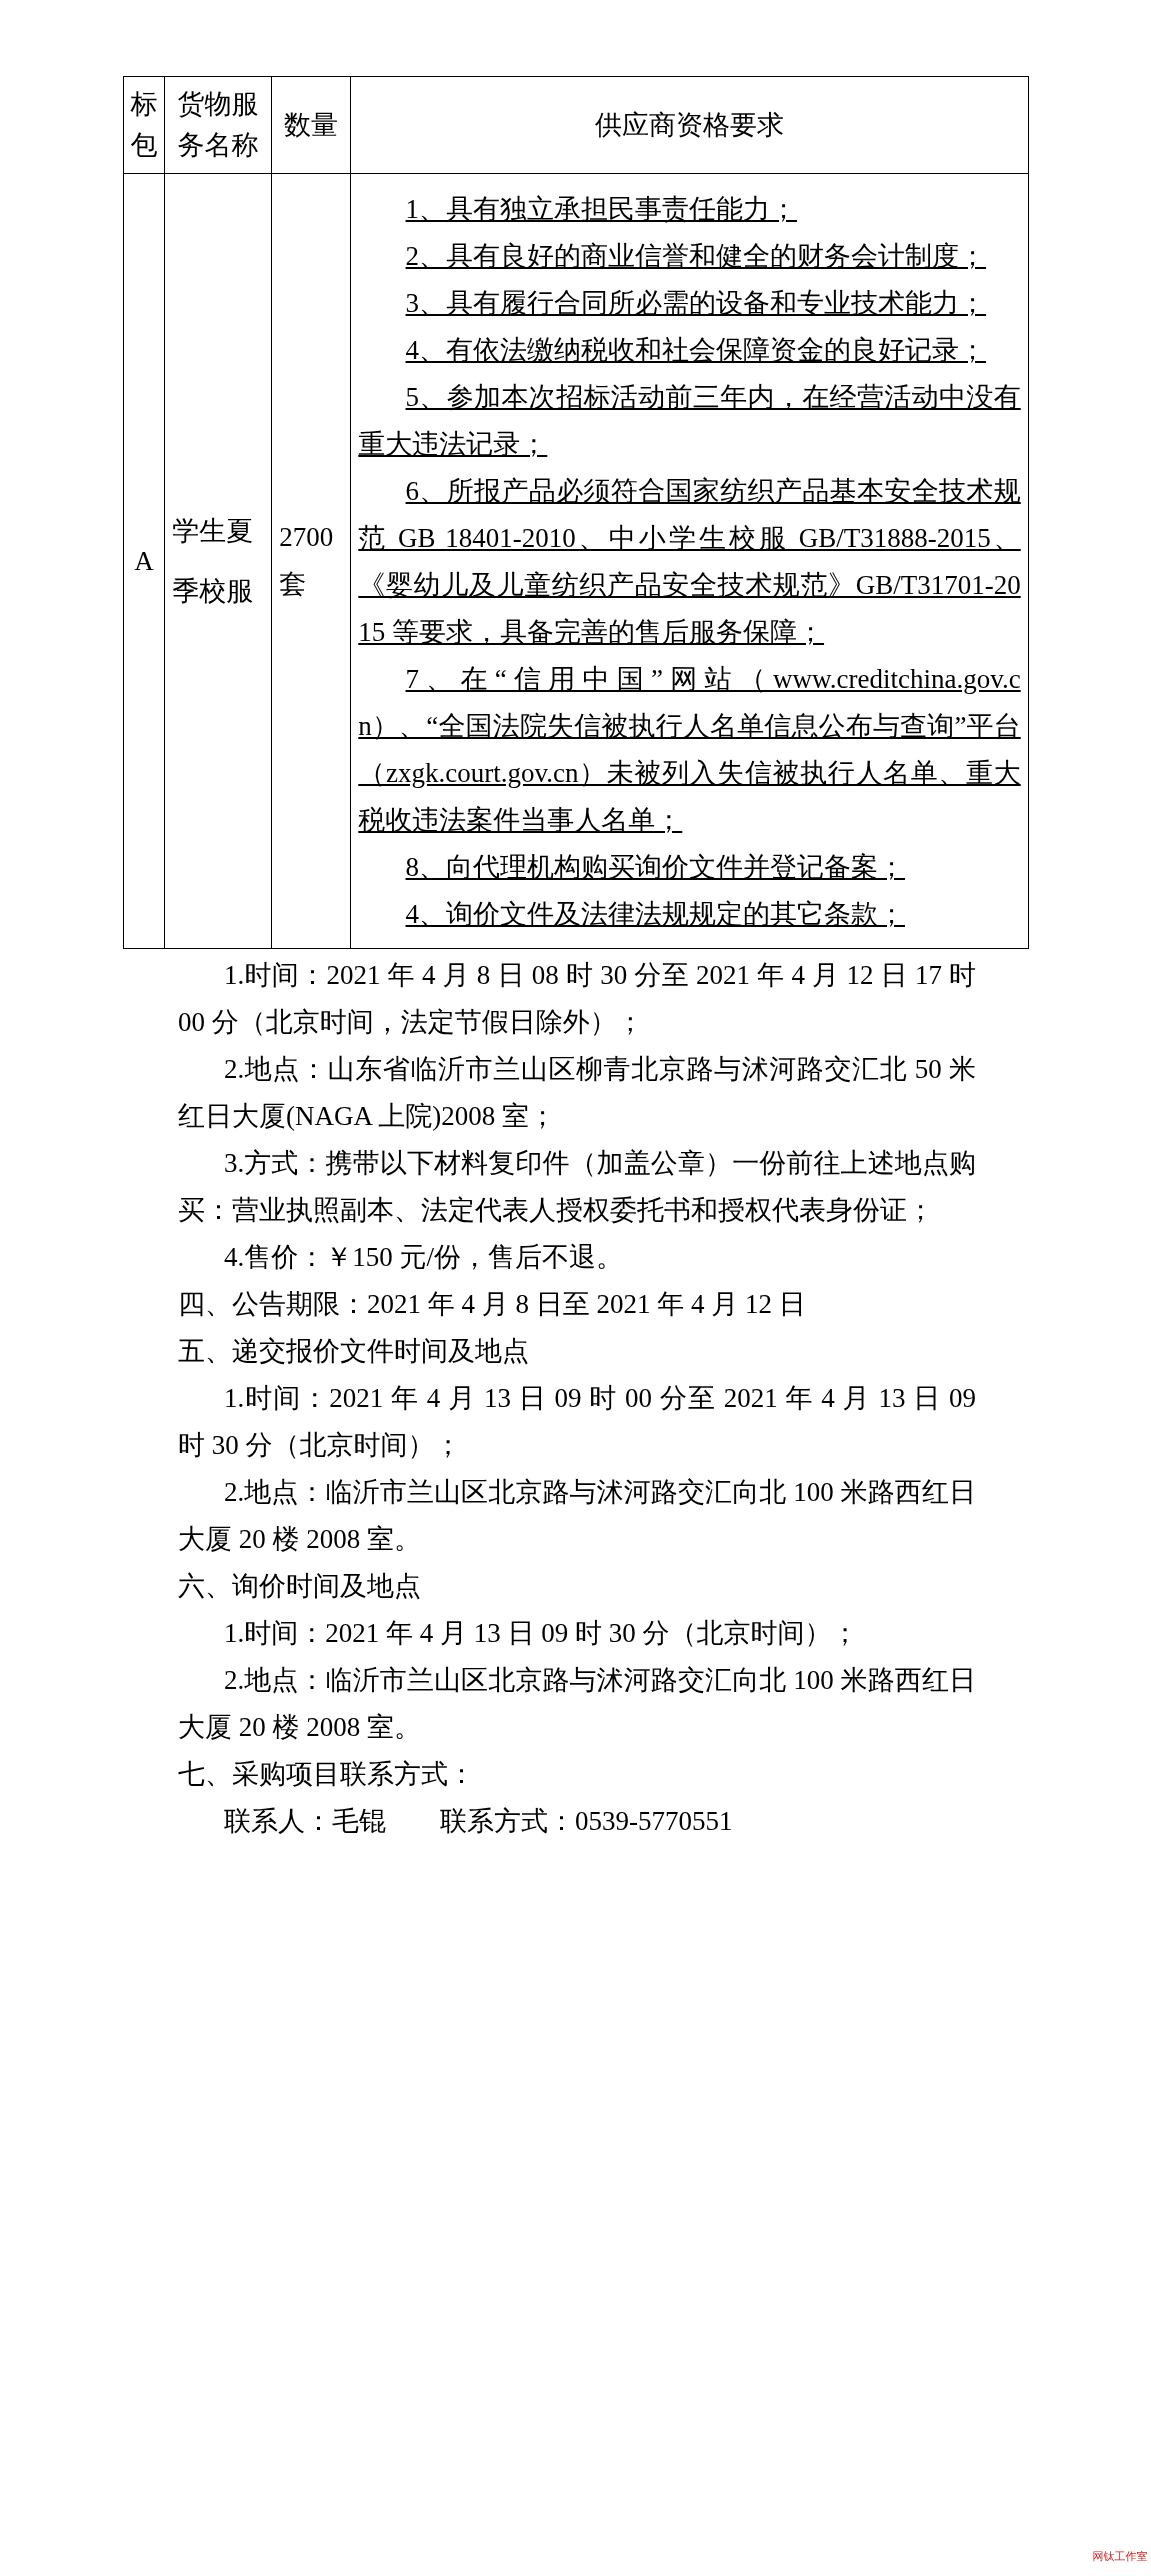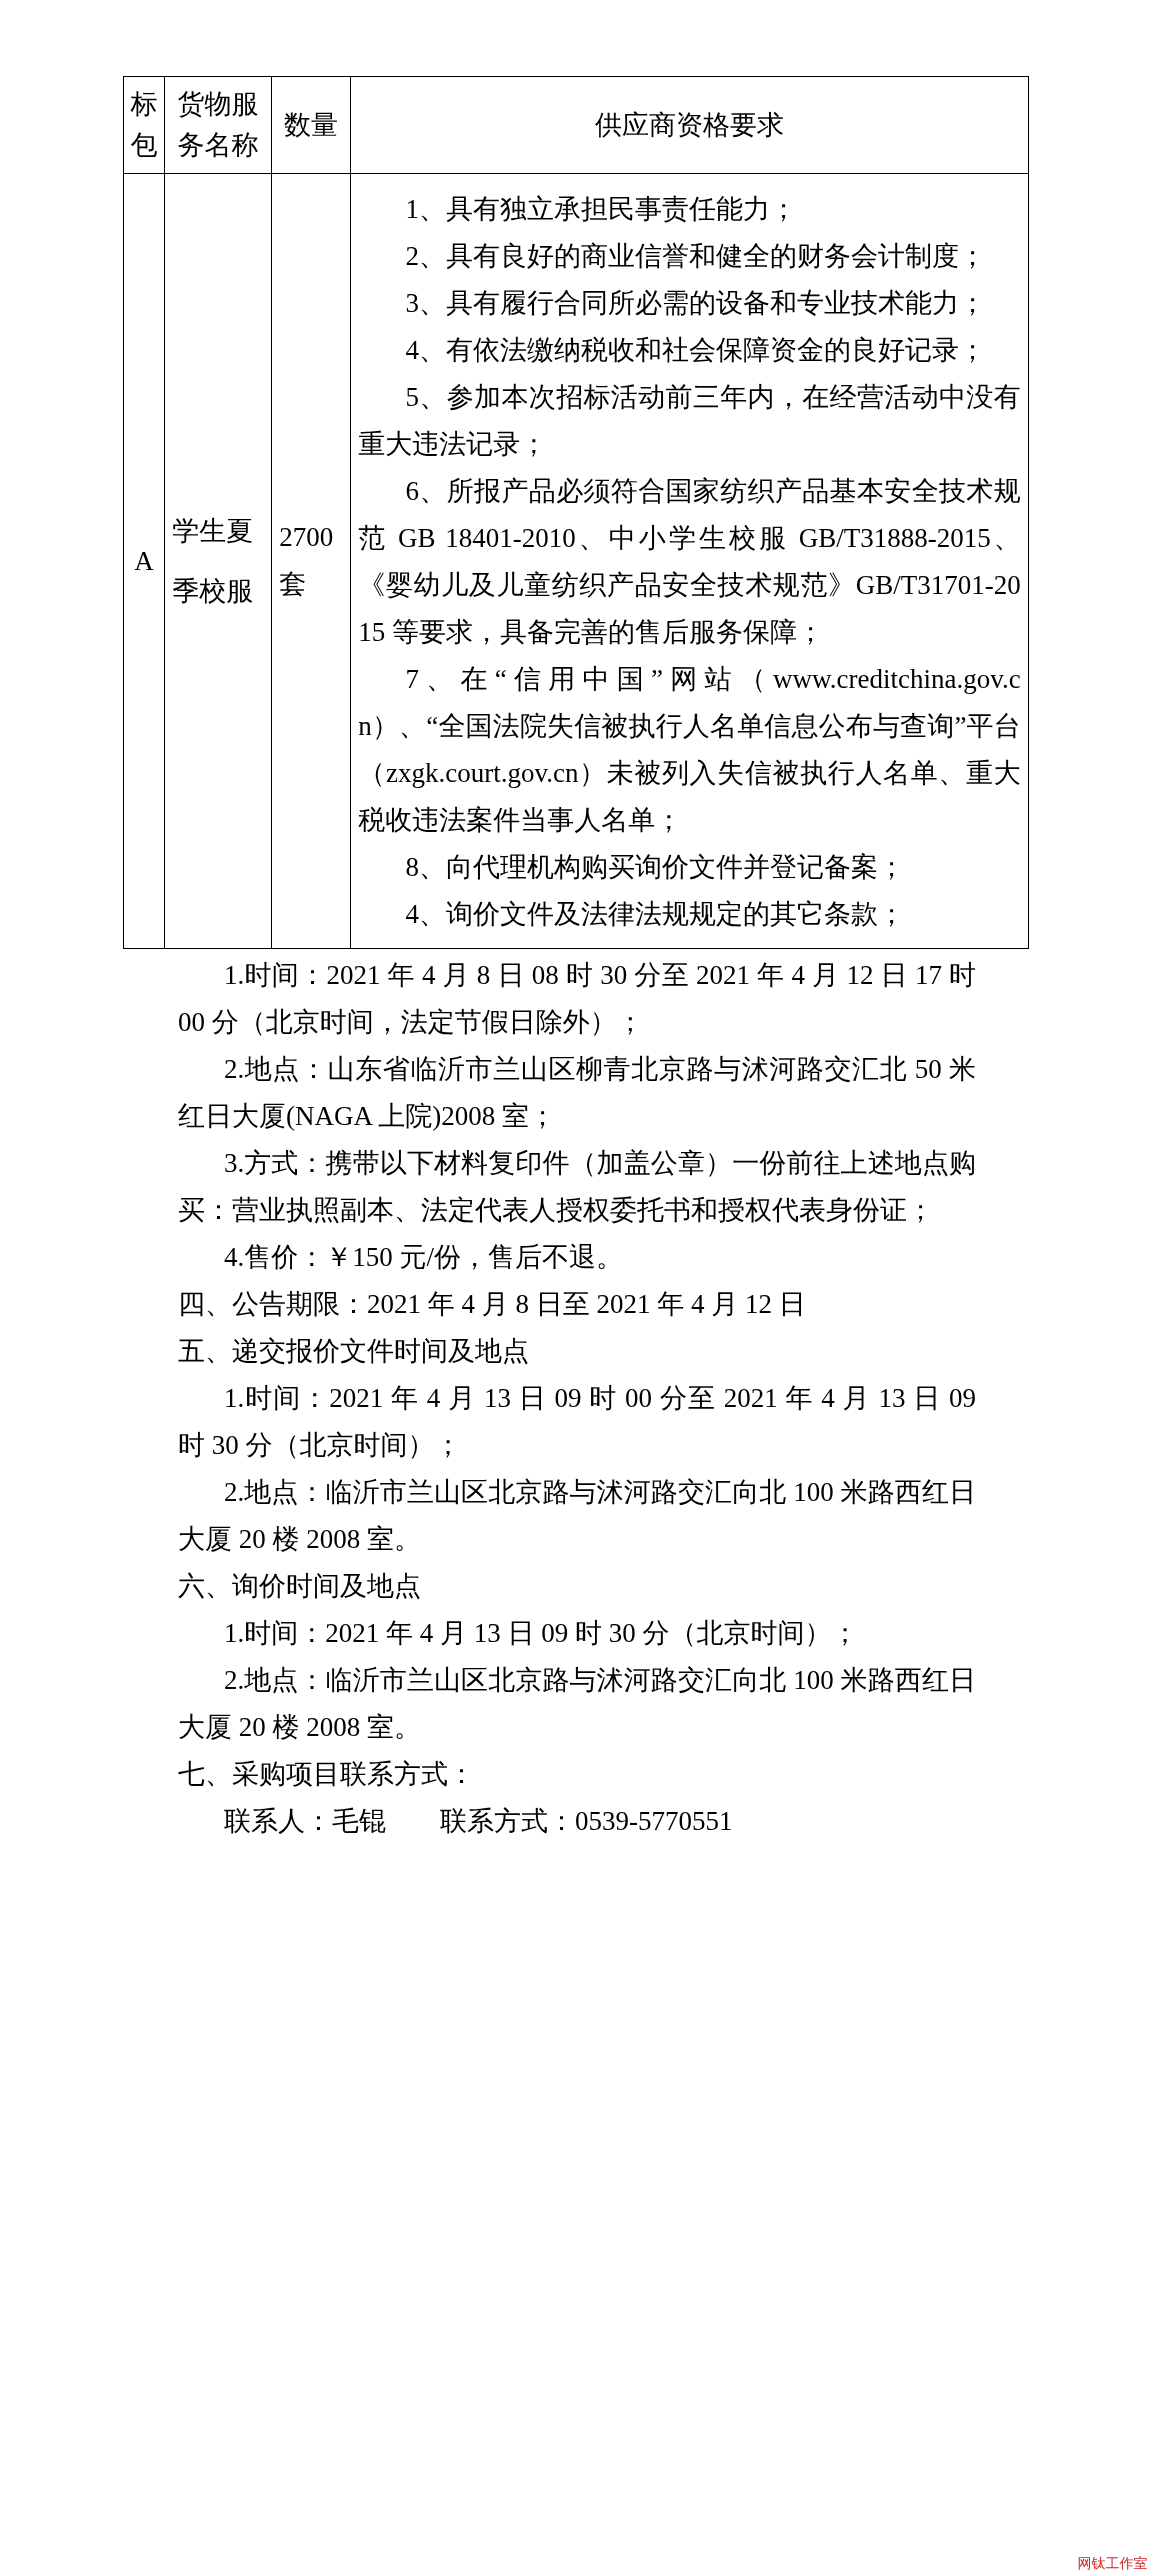--- a/index.html
+++ b/index.html
@@ -44,38 +44,39 @@
     font-weight:normal;
     padding:0 2.9px;
   }
   table.lot td.pkg { text-align:center; }
   table.lot td.goods { text-align:left; padding:0 7.3px; line-height:60px; }
   table.lot td.qty { text-align:left; padding:0 7.3px; line-height:47px;margin-left:31px; }
   table.lot td.req {
     vertical-align:middle;
     padding:11.6px 7.3px 10.2px 7.3px;
     line-height:47px;
+    text-decoration:underline;
   }
   table.lot td.req p {
     text-indent:1.75em;
     text-align:justify;
     word-break:break-all;
   }
   table.lot.second { margin-top:23px; }
   table.lot.second td { height:136px; vertical-align:top; }
   table.lot.second td.req { padding-top:14.5px; }
 
   .tbl1 { margin-top:9.4px;padding-left:44px; }
   .text-block.lower { margin-top:2.9px; }
 
   .watermark {
     position:absolute;
     right:4.4px;
-    bottom:6px;
-    font-size:14px;
+    bottom:13px;
+    font-size:11px;
     line-height:13px;
     color:#cc2222;
   }
 </style>
 </head>
 <body>
 
 <div class="page">
   <div class="doc">
 

